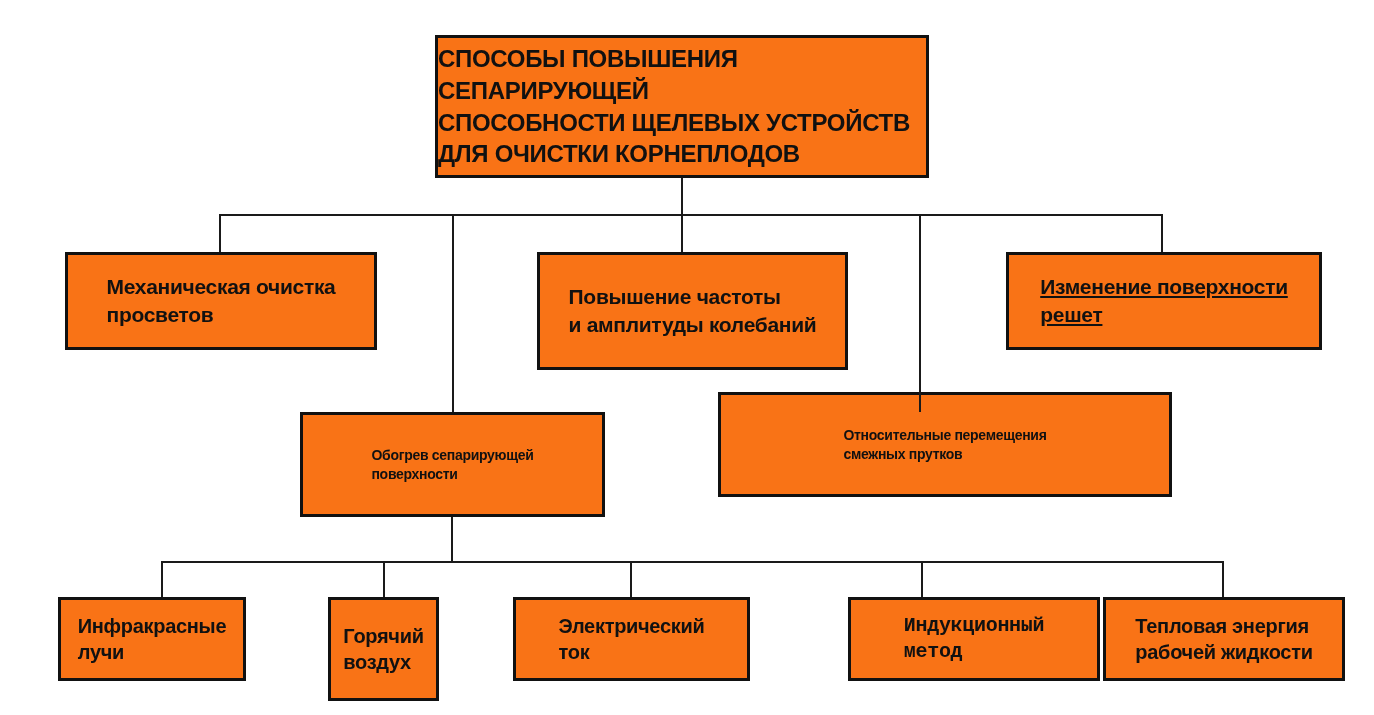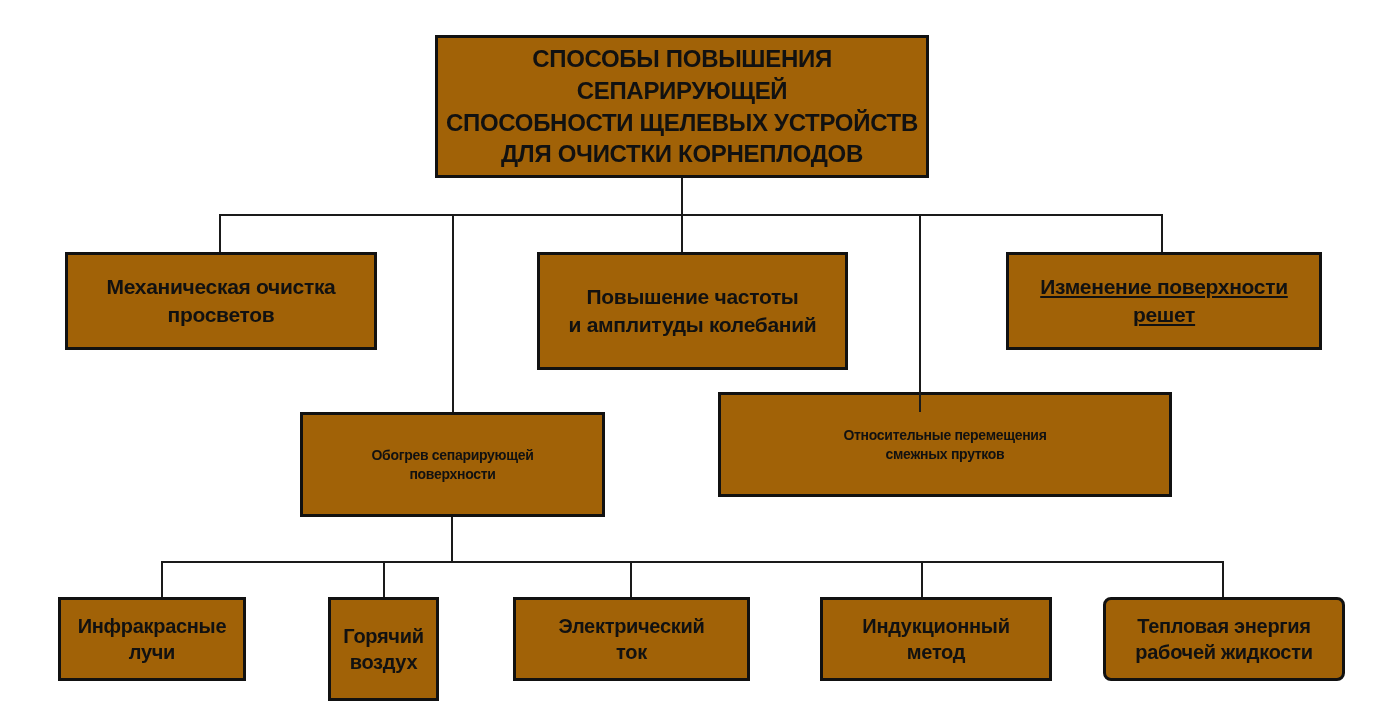--- a/index.html
+++ b/index.html
@@ -12,25 +12,25 @@
     width: 1374px;
     height: 715px;
     background: #ffffff;
     font-family: "Liberation Sans", sans-serif;
     overflow: hidden;
   }
   .node {
     position: absolute;
     box-sizing: border-box;
     border: 3px solid #111111;
-    background: #a16207;
+    background: #f97316;
     display: flex;
     align-items: center;
     justify-content: center;
-    text-align: center;
+    text-align: left;
     color: #111111;
     font-weight: 700;
     white-space: pre-line;
     line-height: 1.32;
     letter-spacing: -0.3px;
   }
   .root-node   { font-size: 24px; }
   .lvl2-node   { font-size: 21px; }
   .lvl3-node   { font-size: 14px; }
   .lvl4-node   { font-size: 20px; }
@@ -61,23 +61,23 @@
 поверхности</div>
   <div class="node lvl3-node" style="left:718px; top:392px; width:454px; height:105px;">Относительные перемещения
 смежных прутков</div>
 
   <div class="node lvl4-node" style="left:58px; top:597px; width:188px; height:84px;">Инфракрасные
 лучи</div>
   <div class="node lvl4-node" style="left:328px; top:597px; width:111px; height:104px;">Горячий
 воздух</div>
   <div class="node lvl4-node" style="left:513px; top:597px; width:237px; height:84px;">Электрический
 ток</div>
-  <div class="node lvl4-node" style="left:820px; top:597px; width:232px; height:84px;">Индукционный
+  <div class="node lvl4-node" style="left:848px; top:597px; width:252px; height:84px;font-family:Liberation Mono, monospace;">Индукционный
 метод</div>
-  <div class="node lvl4-node" style="left:1103px; top:597px; width:242px; height:84px;border-radius:8px;">Тепловая энергия
+  <div class="node lvl4-node" style="left:1103px; top:597px; width:242px; height:84px;">Тепловая энергия
 рабочей жидкости</div>
 
   <div class="v-line" style="left:681px; top:178px; height:38px;"></div>
   <div class="h-line" style="left:219px; top:214px; width:944px;"></div>
 
   <div class="v-line" style="left:219px; top:216px; height:36px;"></div>
   <div class="v-line" style="left:681px; top:216px; height:36px;"></div>
   <div class="v-line" style="left:1161px; top:216px; height:36px;"></div>
   <div class="v-line" style="left:452px; top:216px; height:196px;"></div>
   <div class="v-line" style="left:919px; top:216px; height:196px;"></div>

